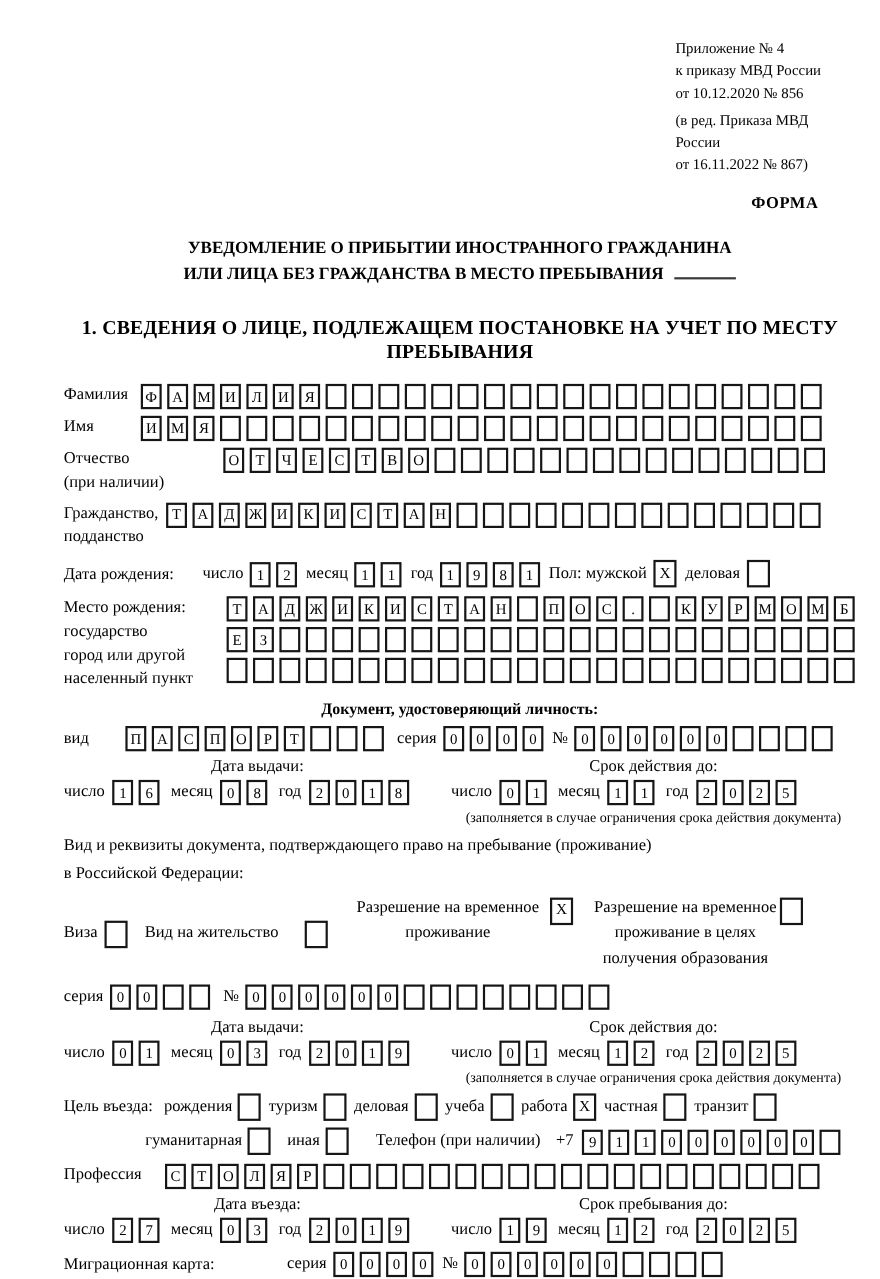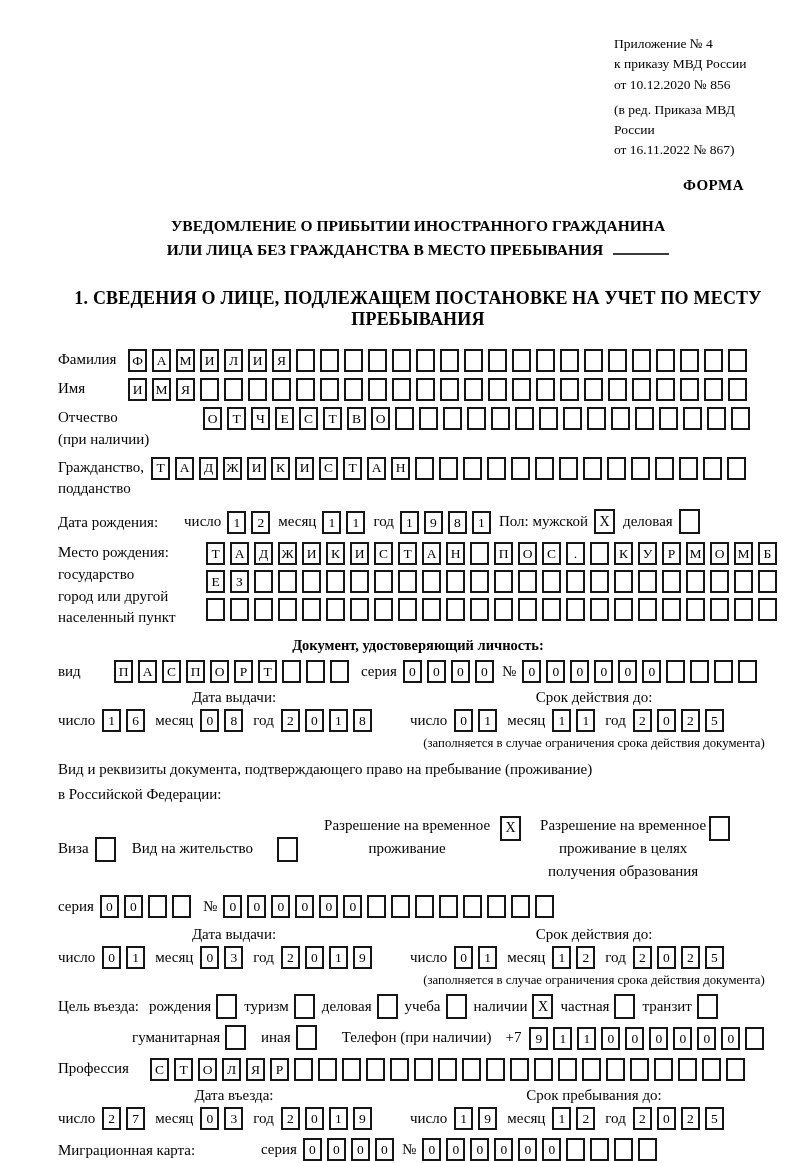--- a/index.html
+++ b/index.html
@@ -547,21 +547,21 @@
         <span class="cell"></span>
       </span>
     </span>
   <span class="opt">
       <span class="olabel">учеба</span>
       <span class="cells cbox">
         <span class="cell"></span>
       </span>
     </span>
   <span class="opt">
-      <span class="olabel">наличии</span>
+      <span class="olabel">работа</span>
       <span class="cells cbox">
         <span class="cell">X</span>
       </span>
     </span>
   <span class="opt">
       <span class="olabel">частная</span>
       <span class="cells cbox">
         <span class="cell"></span>
       </span>
     </span>

